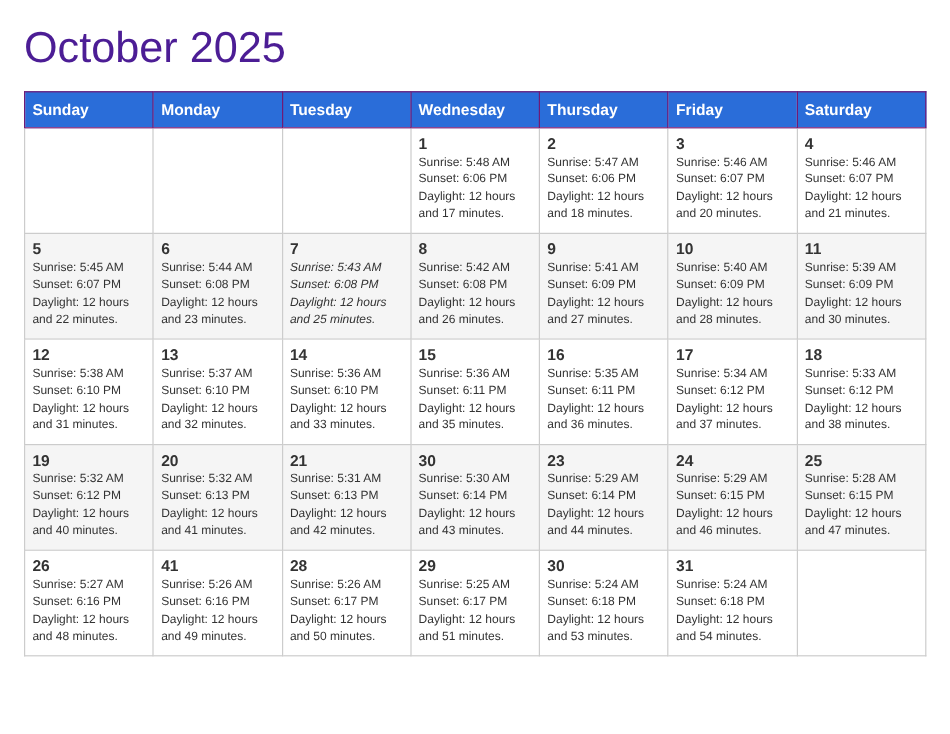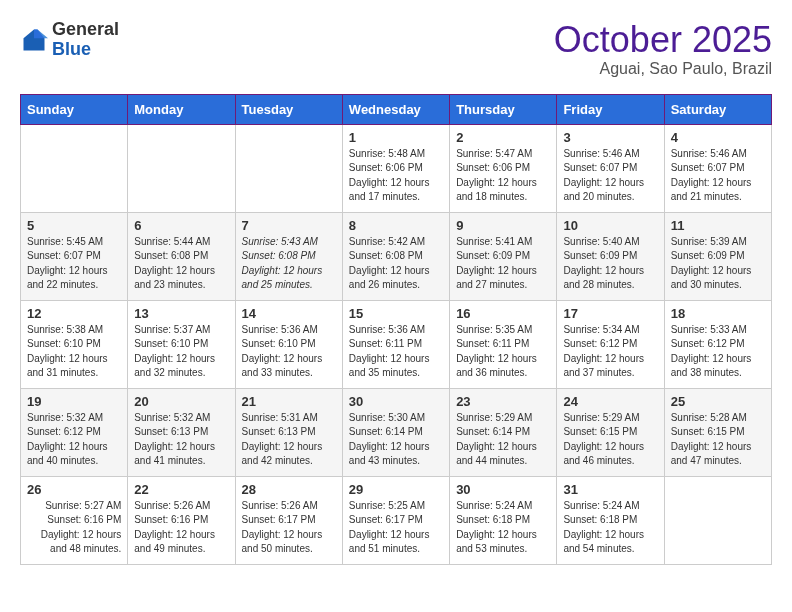--- a/index.html
+++ b/index.html
@@ -86,34 +86,22 @@
     .cell-text {
       font-size: 10px;
       line-height: 1.45;
       color: #333;
     }
   </style>
 </head>
 <body>
 
 <div class="header">
-  <div class="logo">
-    <svg class="logo-icon" viewBox="0 0 32 32">
-      <polygon points="16,4 28,14 28,28 4,28 4,14" fill="#1a5fb4"></polygon>
-      <polygon points="20,4 32,14 28,14 16,4" fill="#4a90d9"></polygon>
-      <polygon points="16,4 20,4 28,14 16,14" fill="#2a6dd9"></polygon>
-    </svg>
-    <div class="logo-text">
-      <span class="logo-general">General</span><br>
-      <span class="logo-blue">Blue</span>
-    </div>
-  </div>
   <div class="title-block">
     <div class="month-title">October 2025</div>
-    <div class="location">Aguai, Sao Paulo, Brazil</div>
   </div>
 </div>
 
 <table>
   <thead>
     <tr>
     <th>Sunday</th>
         <th>Monday</th>
         <th>Tuesday</th>
         <th>Wednesday</th>
@@ -305,27 +293,27 @@
           <span class="day-num">25</span>
           <div class="cell-text" style="white-space: pre-line;">Sunrise: 5:28 AM
 Sunset: 6:15 PM
 Daylight: 12 hours
 and 47 minutes.</div>
         </td>
       </tr>
       <tr>
         <td>
           <span class="day-num">26</span>
-          <div class="cell-text" style="white-space: pre-line; text-align: right;">Sunrise: 5:27 AM
+          <div class="cell-text" style="white-space: pre-line;">Sunrise: 5:27 AM
 Sunset: 6:16 PM
 Daylight: 12 hours
 and 48 minutes.</div>
         </td>
         <td>
-          <span class="day-num">22</span>
+          <span class="day-num">41</span>
           <div class="cell-text" style="white-space: pre-line;">Sunrise: 5:26 AM
 Sunset: 6:16 PM
 Daylight: 12 hours
 and 49 minutes.</div>
         </td>
         <td>
           <span class="day-num">28</span>
           <div class="cell-text" style="white-space: pre-line;">Sunrise: 5:26 AM
 Sunset: 6:17 PM
 Daylight: 12 hours

